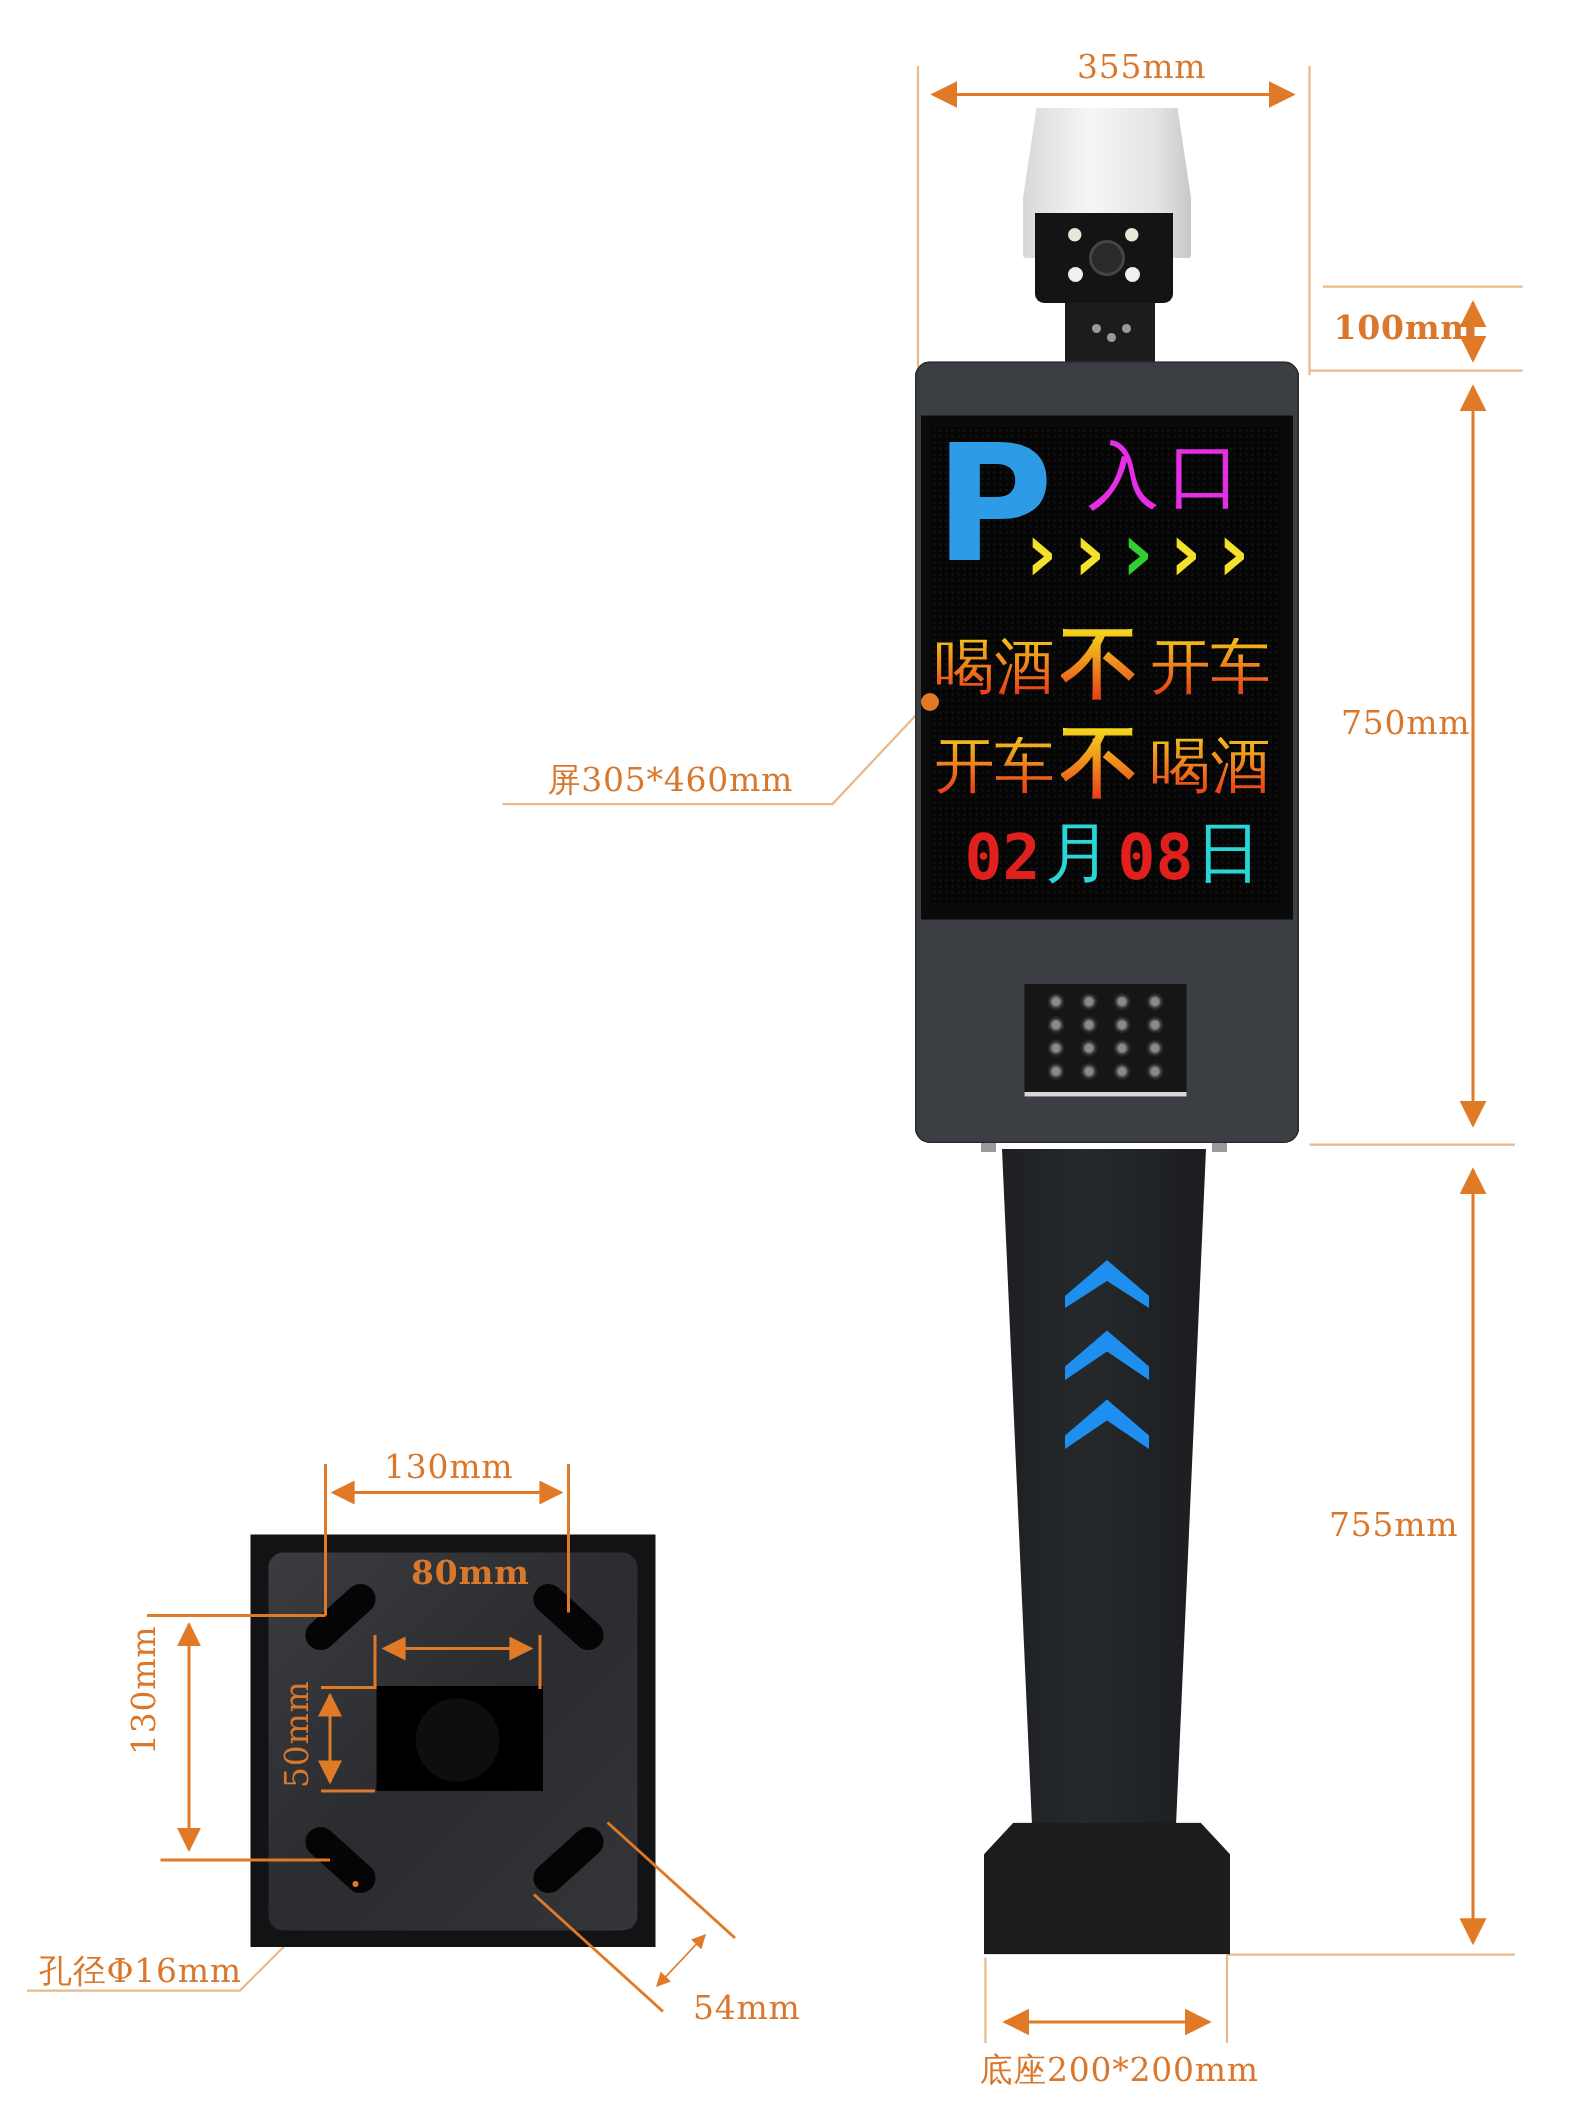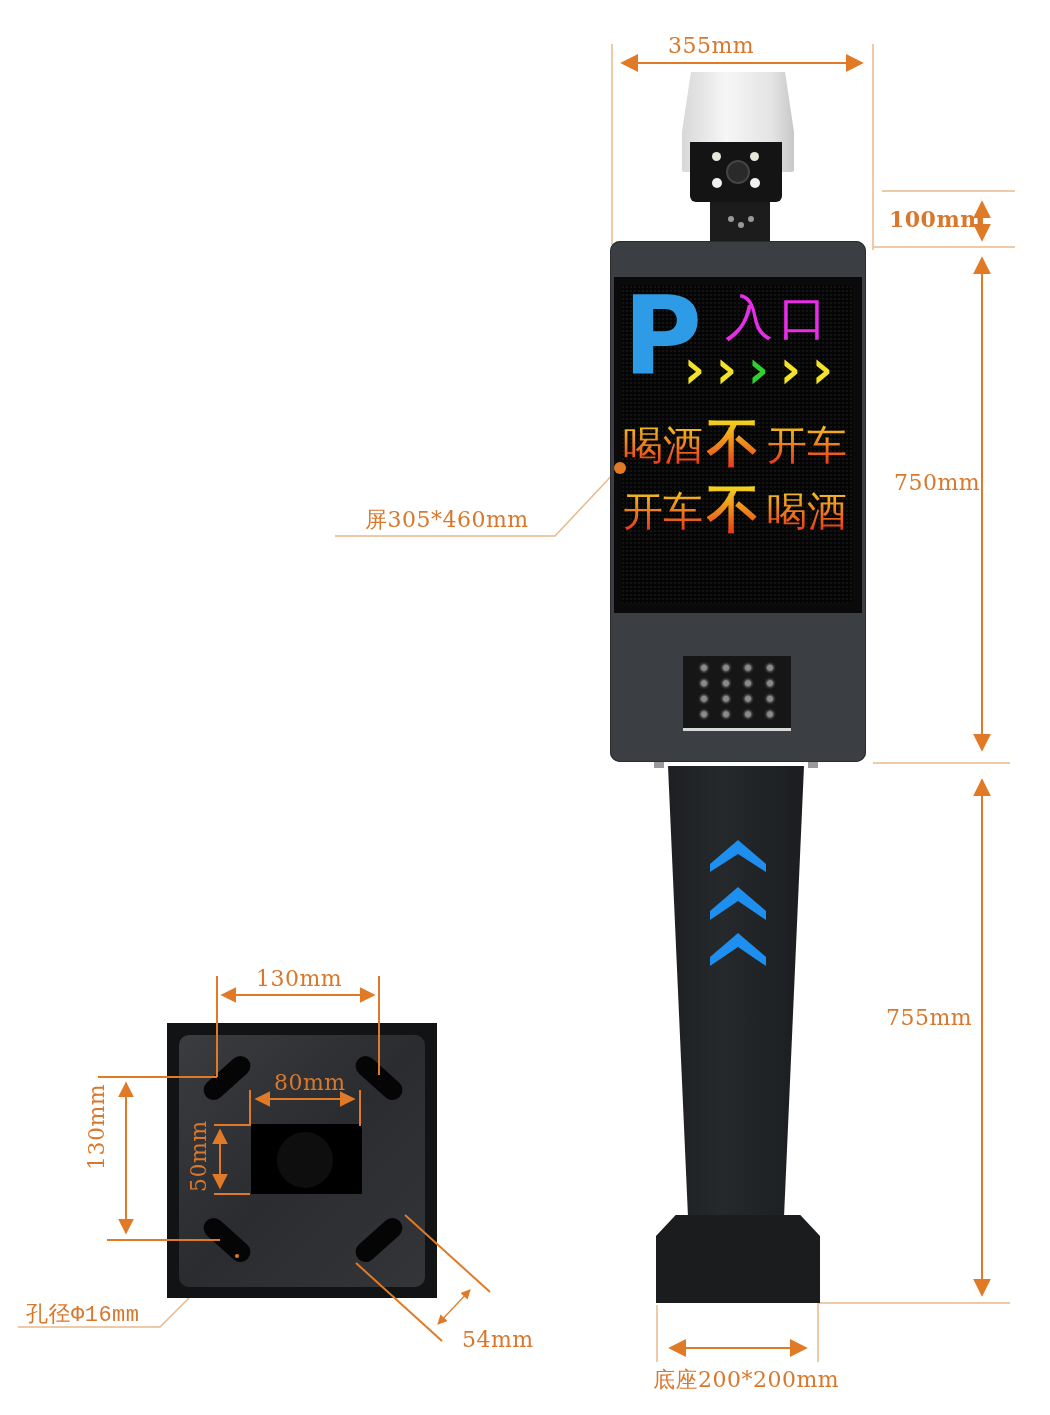--- a/index.html
+++ b/index.html
@@ -87,20 +87,26 @@
     <span class="led" style="left:84px;top:0;font-size:52px;font-family:'DejaVu Sans',sans-serif;background:linear-gradient(#f4e01c,#e8361c);-webkit-background-clip:text;background-clip:text;color:transparent;">不</span>
     <span class="led" style="left:144px;top:8px;font-size:40px;font-weight:normal;font-family:'DejaVu Sans',sans-serif;background:linear-gradient(#f4c21c,#e8361c);-webkit-background-clip:text;background-clip:text;color:transparent;">开车</span>
   </div>
 
   <div class="abs" style="left:2px;top:198px;width:230px;height:52px;">
     <span class="led" style="left:0;top:8px;font-size:40px;font-weight:normal;font-family:'DejaVu Sans',sans-serif;background:linear-gradient(#f4c21c,#e8361c);-webkit-background-clip:text;background-clip:text;color:transparent;">开车</span>
     <span class="led" style="left:84px;top:0;font-size:52px;font-family:'DejaVu Sans',sans-serif;background:linear-gradient(#f4e01c,#e8361c);-webkit-background-clip:text;background-clip:text;color:transparent;">不</span>
     <span class="led" style="left:144px;top:8px;font-size:40px;font-weight:normal;font-family:'DejaVu Sans',sans-serif;background:linear-gradient(#f4c21c,#e8361c);-webkit-background-clip:text;background-clip:text;color:transparent;">喝酒</span>
   </div>
 
+  <div class="abs" style="left:22px;top:262px;width:210px;height:52px;">
+    <span class="led" style="left:0;top:4px;font-size:42px;color:#e0201c;">02</span>
+    <span class="led" style="left:54px;top:0;font-size:44px;color:#29d6d6;font-weight:normal;font-family:'DejaVu Sans',sans-serif;">月</span>
+    <span class="led" style="left:102px;top:4px;font-size:42px;color:#e0201c;">08</span>
+    <span class="led" style="left:154px;top:0;font-size:44px;color:#29d6d6;font-weight:normal;font-family:'DejaVu Sans',sans-serif;">日</span>
+  </div>
 </div>
 
 <div class="abs" style="left:683px;top:656px;width:108px;height:72px;background:#161616;border-bottom:3px solid #d8d8d8;">
   <div class="abs" style="left:10px;top:4px;width:88px;height:62px;
        background-image:radial-gradient(circle,#8a8a8a 2.5px,#3a3a3a 4px,transparent 6px);background-size:22px 15.5px;"></div>
 </div>
 
 <div class="abs" style="left:654px;top:762px;width:10px;height:6px;background:#9a9a9a;"></div>
 <div class="abs" style="left:808px;top:762px;width:10px;height:6px;background:#9a9a9a;"></div>
 
@@ -155,25 +161,25 @@
     <line x1="220" y1="1130" x2="220" y2="1188" marker-start="url(#ah2)" marker-end="url(#ah2)"></line>
 
     <line x1="405" y1="1215" x2="490" y2="1292"></line>
     <line x1="356" y1="1263" x2="442" y2="1341"></line>
     <line x1="470" y1="1290" x2="438" y2="1324" marker-start="url(#ah2)" marker-end="url(#ah2)" stroke-width="1.2"></line>
   </g>
   <circle cx="620" cy="468" r="6" fill="#e07a26"></circle>
   <circle cx="237" cy="1256" r="2" fill="#e07a26"></circle>
 </svg>
 
-<div class="dim-label" style="left:668px;top:33px;">355mm</div>
+<div class="dim-label" style="left:718px;top:33px;">355mm</div>
 <div class="dim-label" style="left:889px;top:206px;font-weight:bold;">100mm</div>
 <div class="dim-label" style="left:894px;top:470px;">750mm</div>
 <div class="dim-label" style="left:886px;top:1005px;text-align:right;">755mm</div>
 <div class="dim-label" style="left:365px;top:505px;">屏305*460mm</div>
 <div class="dim-label" style="left:653px;top:1365px;">底座200*200mm</div>
 
 <div class="dim-label" style="left:256px;top:966px;">130mm</div>
 <div class="dim-label" style="left:84px;top:1170px;transform:rotate(-90deg);transform-origin:left top;">130mm</div>
-<div class="dim-label" style="left:274px;top:1070px;">80mm</div>
+<div class="dim-label" style="left:274px;top:1036px;font-weight:bold;">80mm</div>
 <div class="dim-label" style="left:186px;top:1192px;transform:rotate(-90deg);transform-origin:left top;">50mm</div>
-<div class="dim-label" style="left:26px;top:1299px;font-family:Liberation Mono, monospace;">孔径Φ16mm</div>
+<div class="dim-label" style="left:26px;top:1299px;">孔径Φ16mm</div>
 <div class="dim-label" style="left:462px;top:1327px;">54mm</div>
 
 </body></html>

